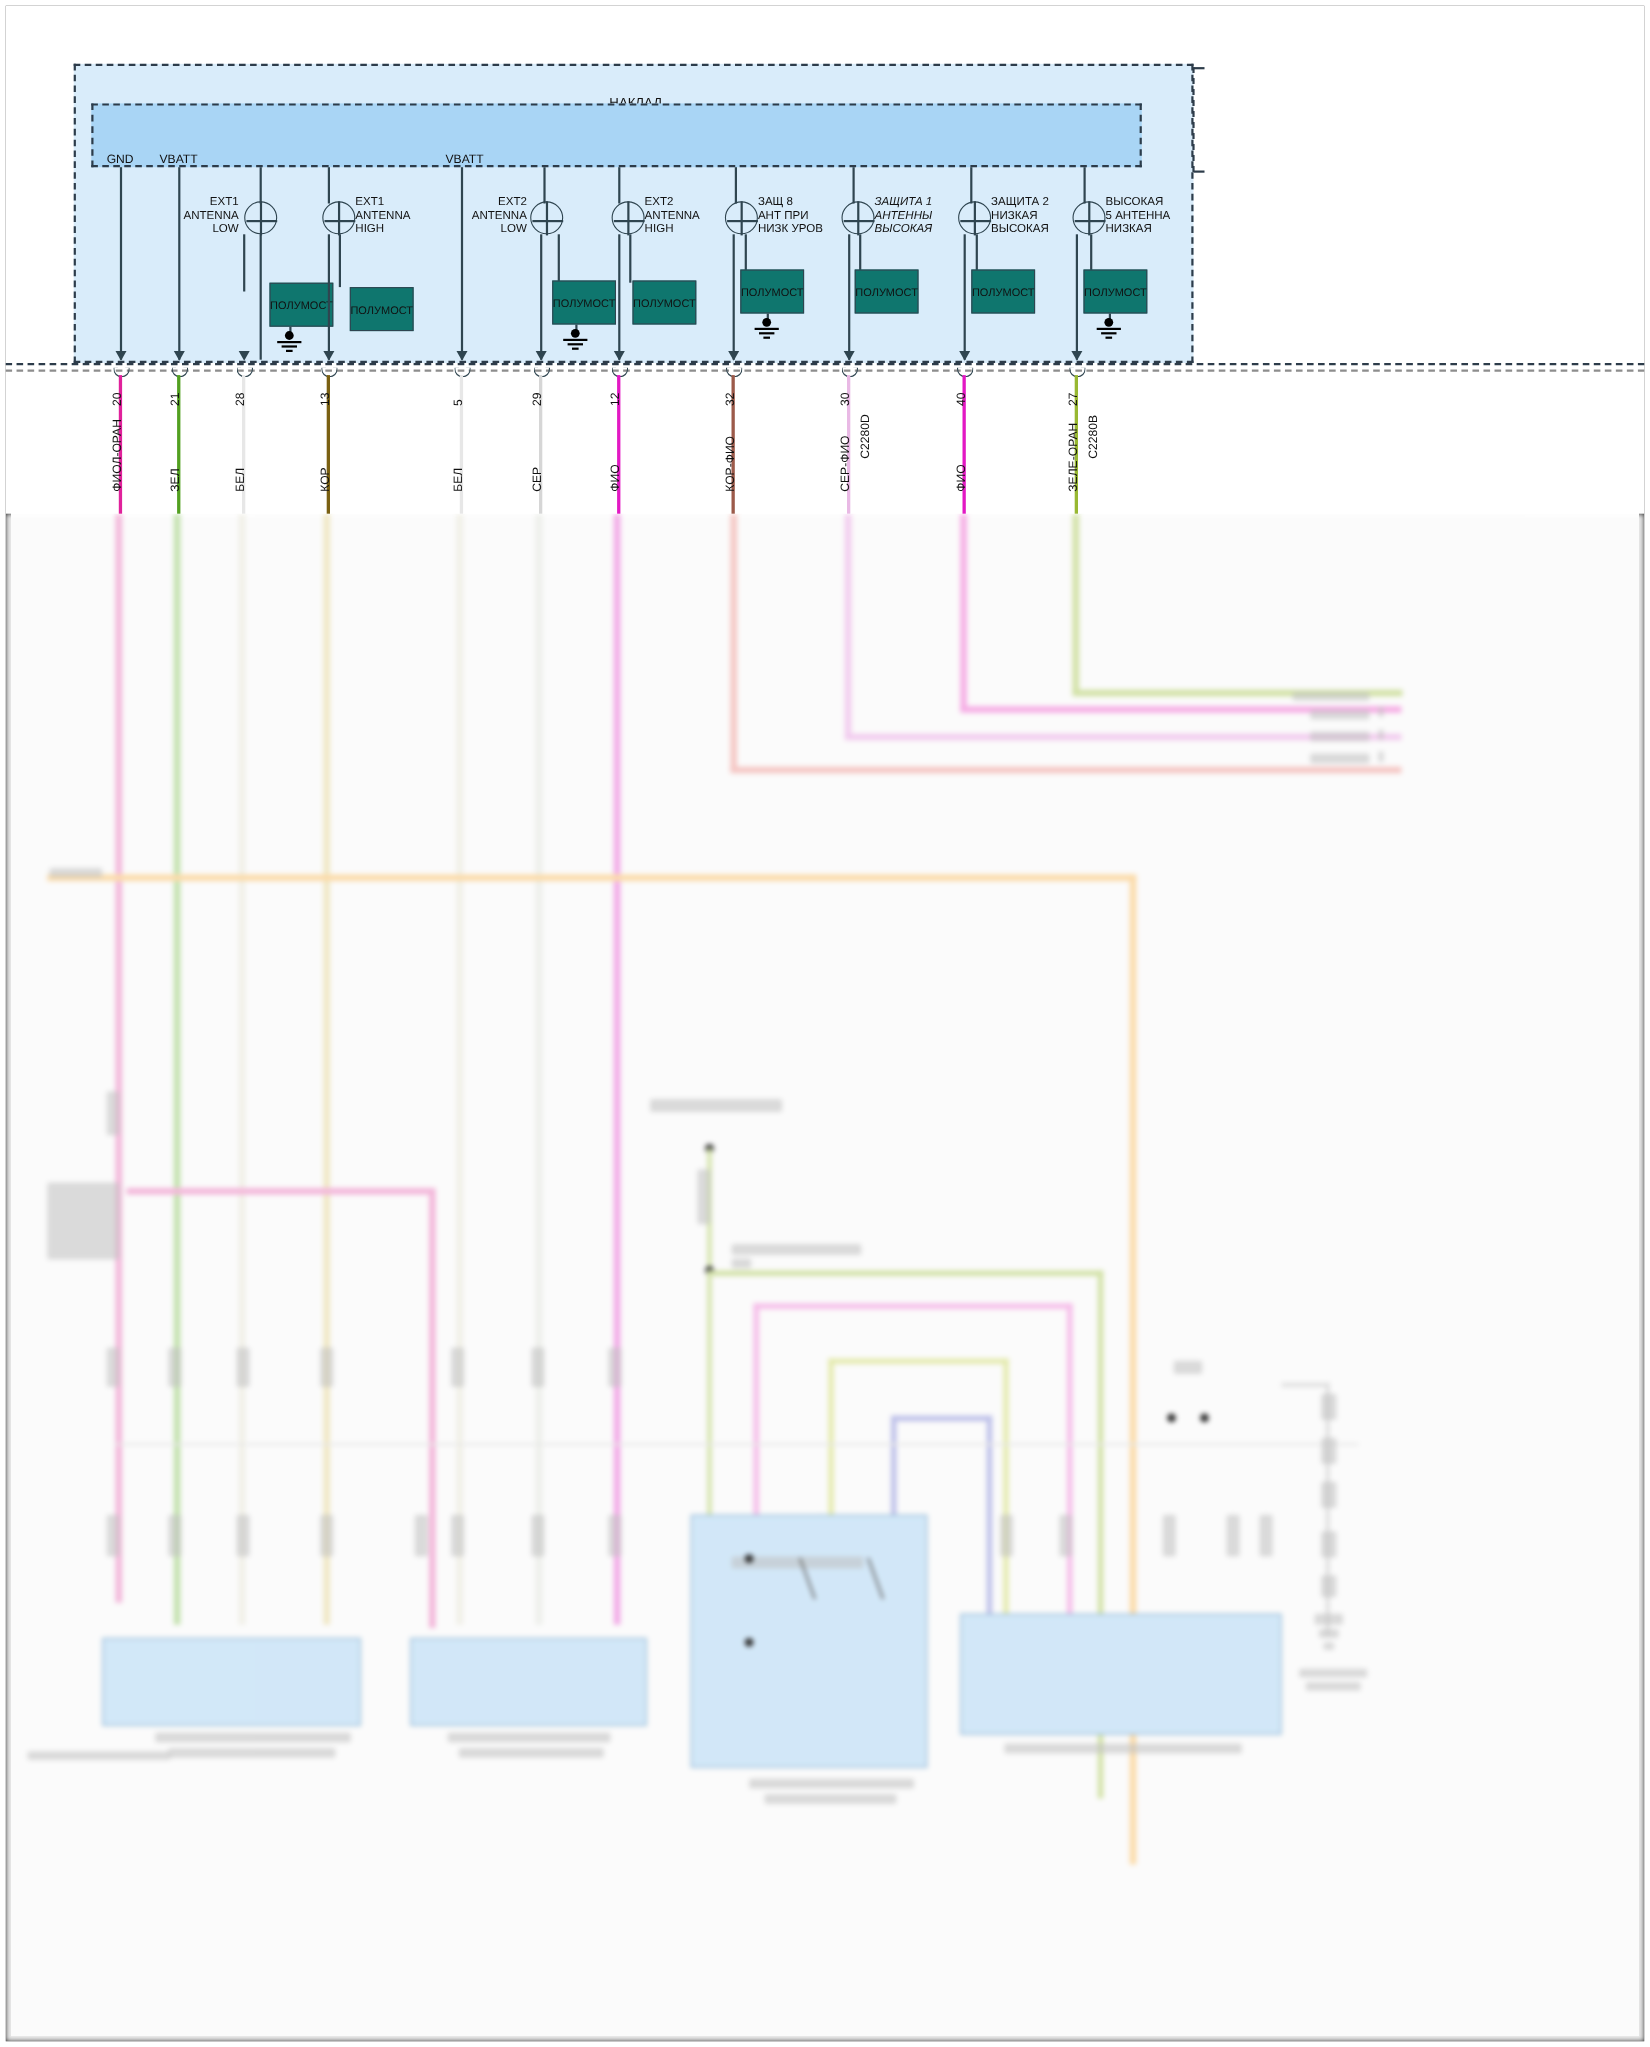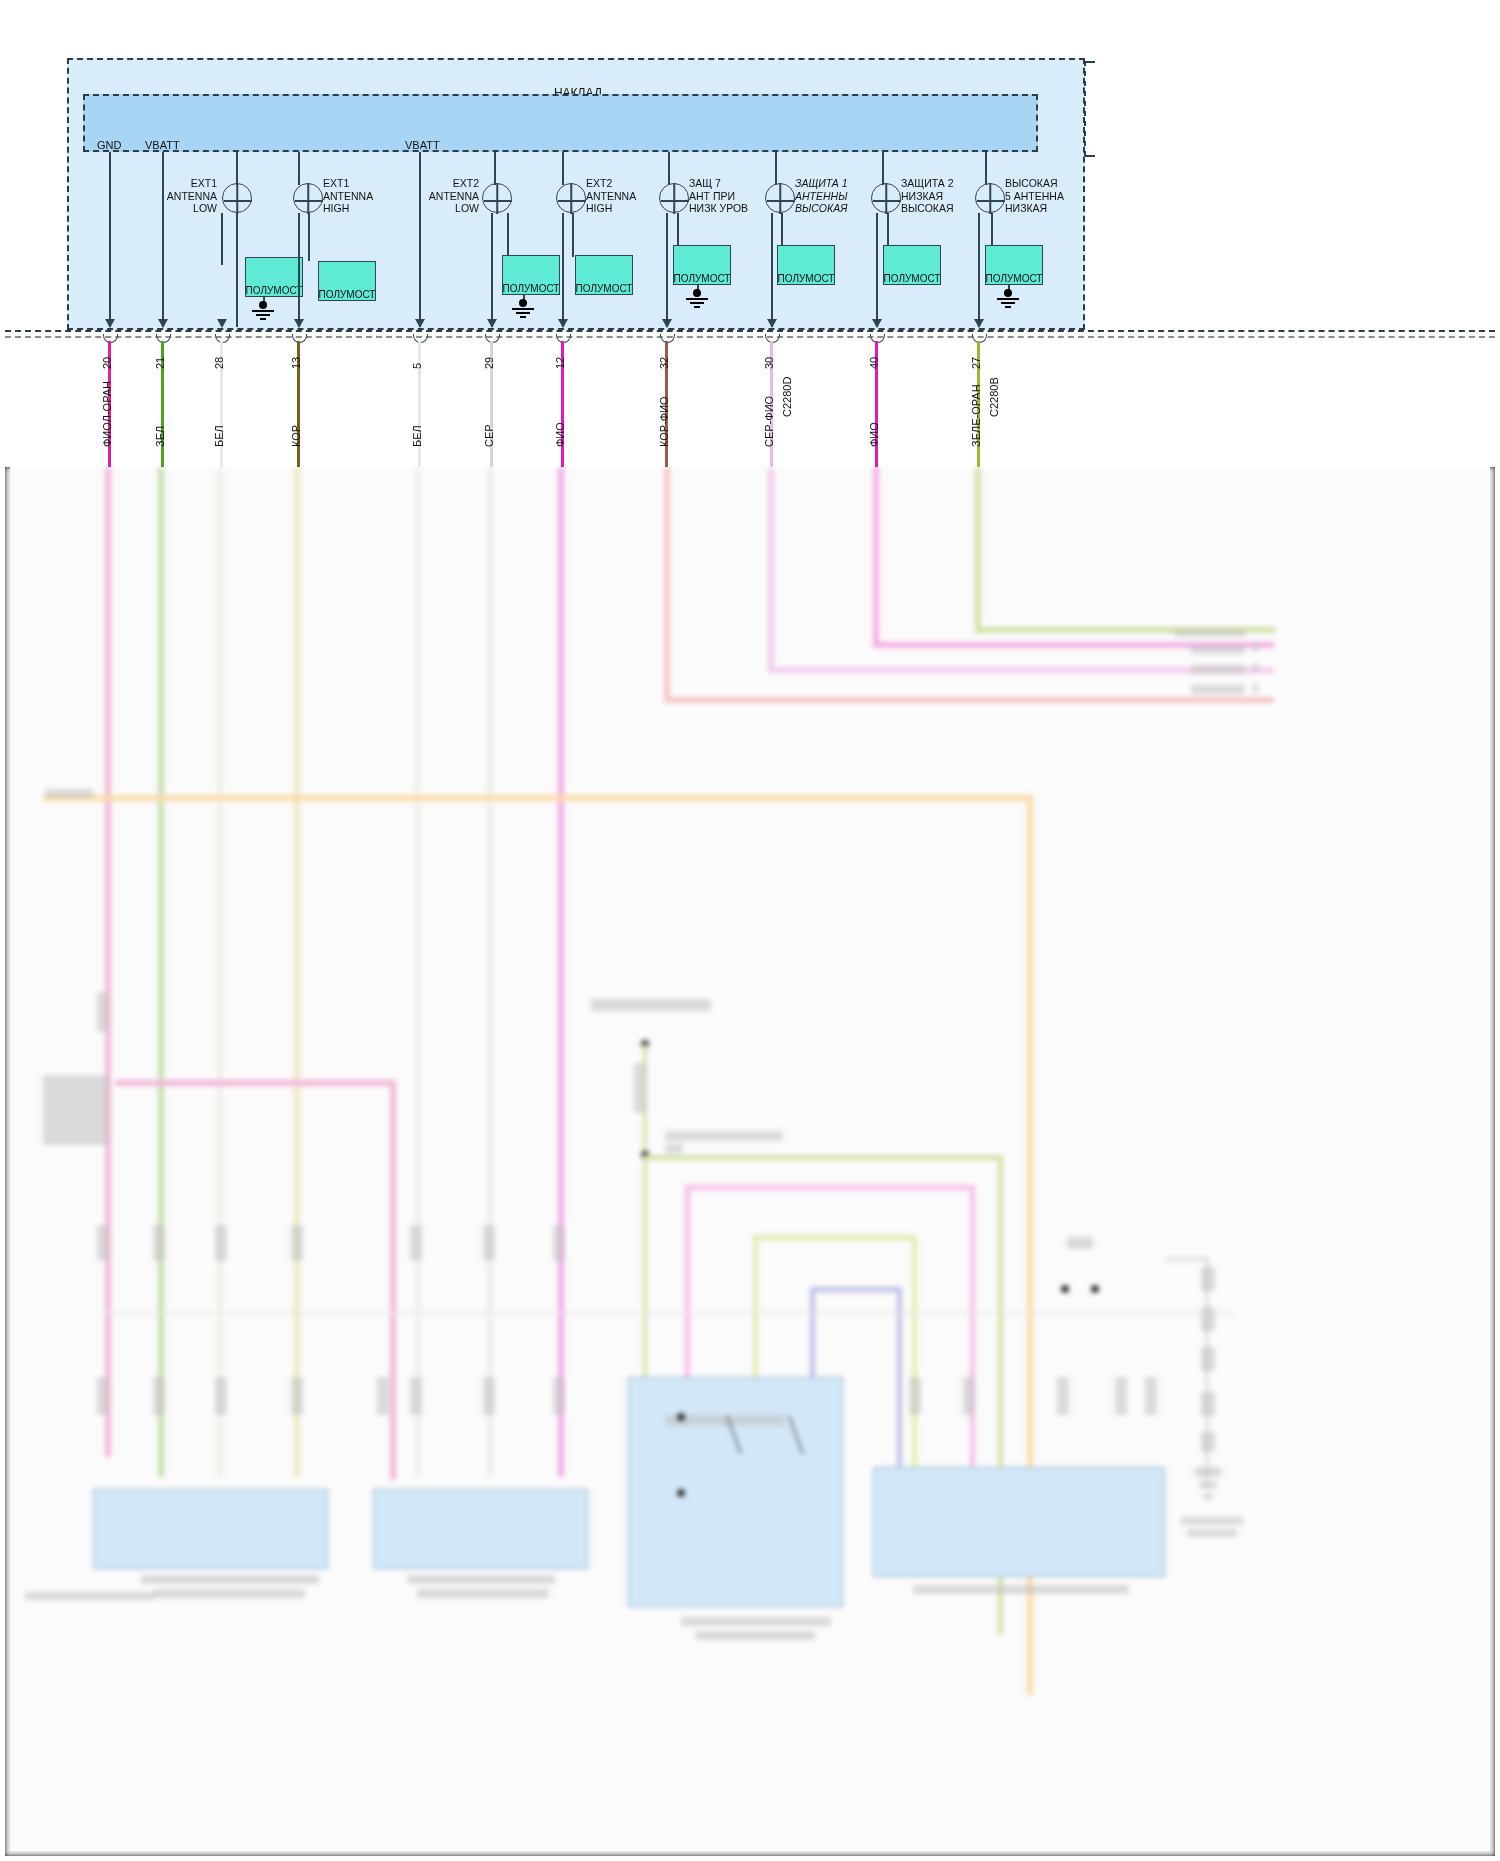--- a/index.html
+++ b/index.html
@@ -109,26 +109,26 @@
   .vline {
     position: absolute;
     width: 1.5px;
     background: #2f4550;
   }
 
   
   .halfbridge {
     position: absolute;
     width: 58px; height: 40px;
-    background: #5eead4;
+    background: #0f766e;
     border: 1.2px solid #2f4550;
     font-size: 10px;
     color: #111;
     display: flex;
-    align-items: flex-end;
+    align-items: center;
     justify-content: center;
     padding-top: 3px;
     white-space: nowrap;
   }
   .halfbridge span { position: relative; left: 0; }
 
   
   .gnd { position: absolute; width: 24px; height: 18px; }
   .gnd i { position: absolute; display: block; background: #000; }
   .gnd .dot {
@@ -322,21 +322,21 @@
       </div>
       <div class="vline" style="left:557px; top:208px; height:114px;"></div>
       <div class="vline" style="left:567px; top:208px; height:44px;"></div>
       <div class="halfbridge" style="left:570px; top:250px;">
           <span>ПОЛУМОСТ</span>
         </div>
 
       <div class="vline" style="left:663px; top:147px; height:33px;"></div>
       <div class="conn" style="left:654px; top:178px;"></div>
       <div class="conn-label right" style="left:684px; top:172px; width:84px;">
-        <div>ЗАЩ 7</div>
+        <div>ЗАЩ 8</div>
         <div>АНТ ПРИ</div>
         <div>НИЗК УРОВ</div>
       </div>
       <div class="vline" style="left:661px; top:208px; height:114px;"></div>
       <div class="vline" style="left:672px; top:208px; height:34px;"></div>
       <div class="halfbridge" style="left:668px; top:240px;">
           <span>ПОЛУМОСТ</span>
         </div>
       <div class="vline" style="left:692px; top:280px; height:8px;"></div>
       <div class="gnd" style="left:680px; top:284px;">

